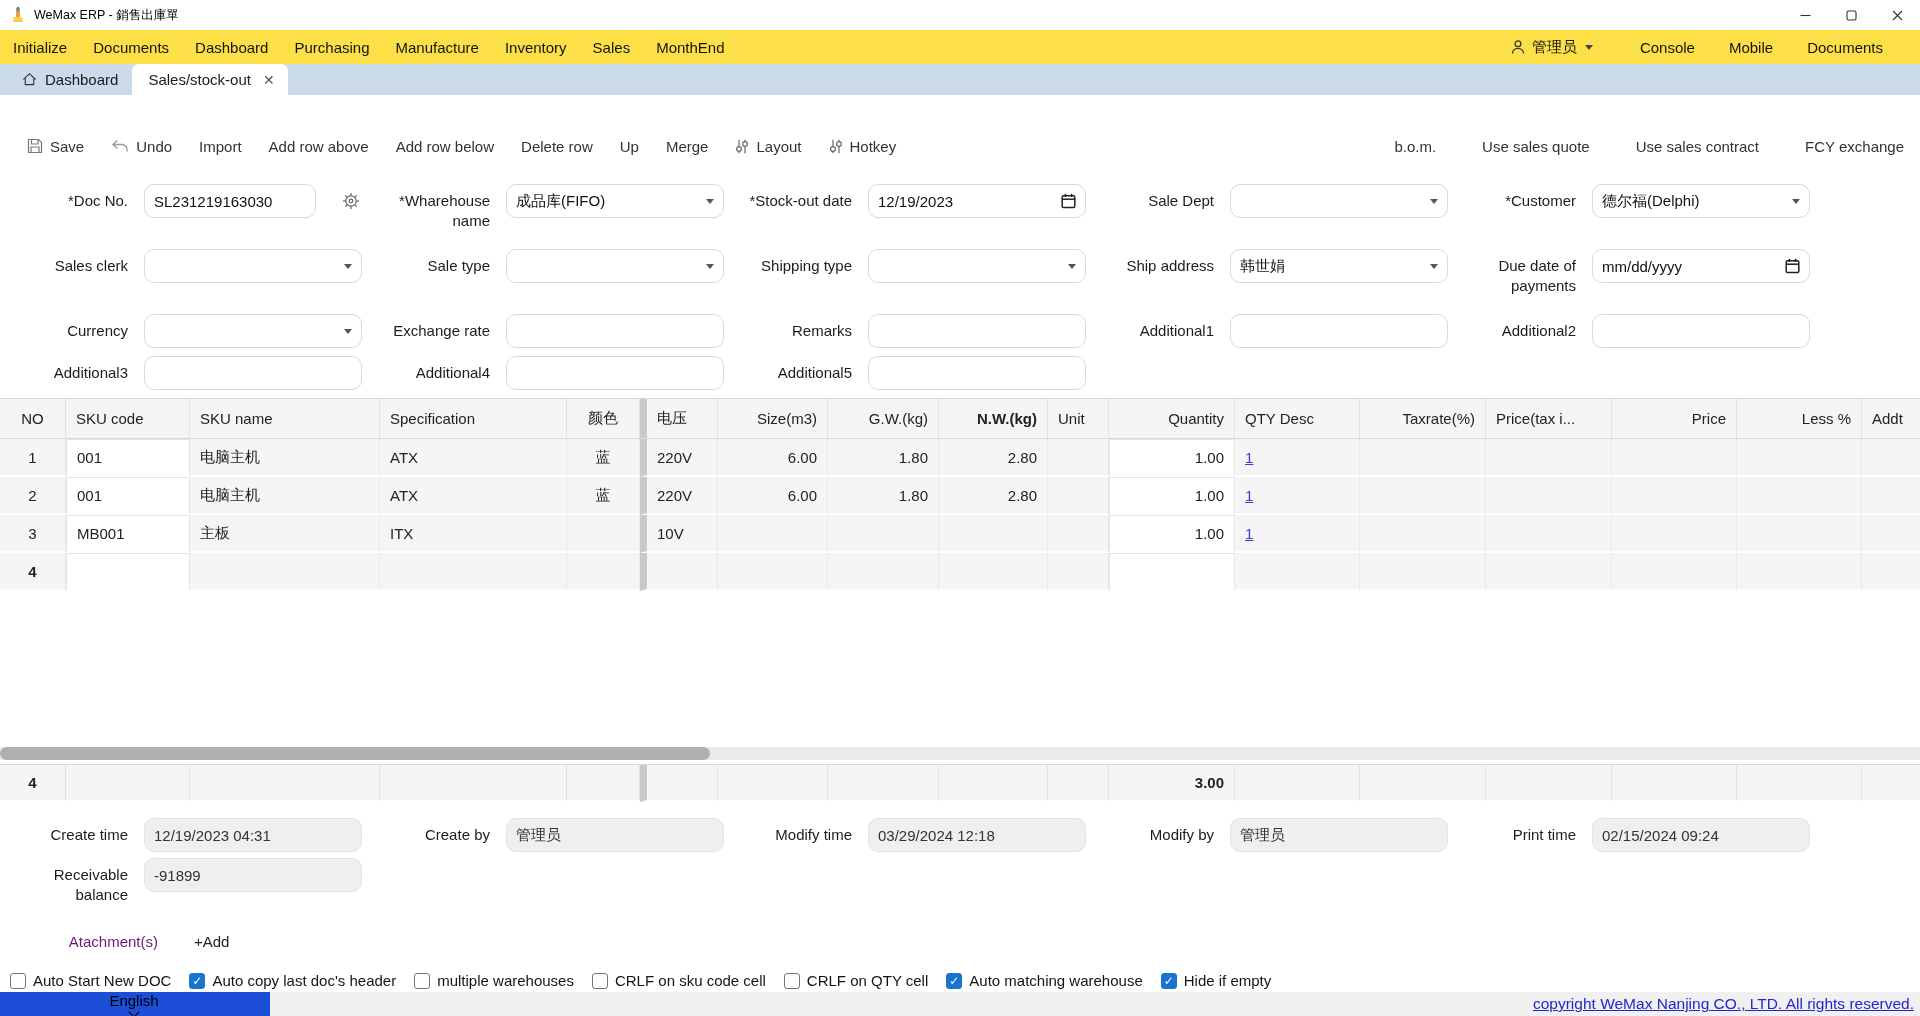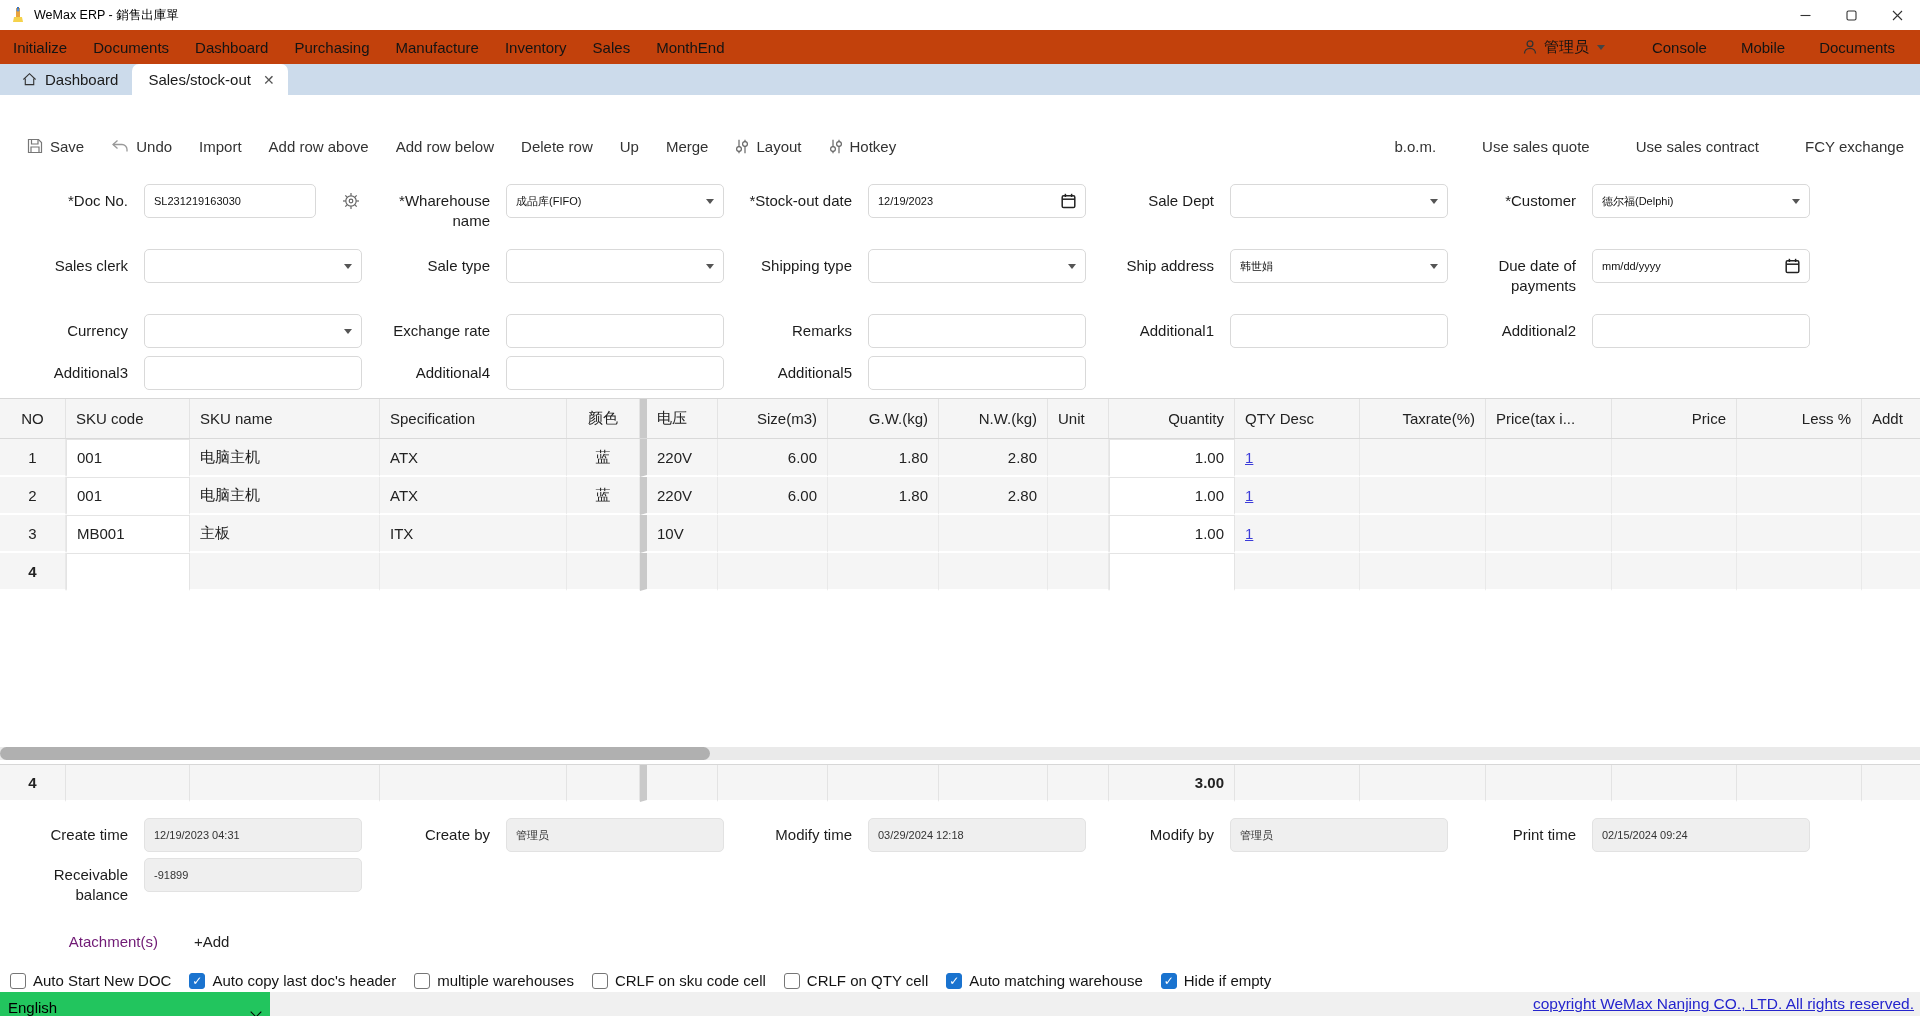--- a/index.html
+++ b/index.html
@@ -12,21 +12,21 @@
   svg { display:block; }
 
   
   .titlebar { height:30px; background:#fff; display:flex; align-items:center; }
   .app-icon { margin-left:10px; }
   .win-title { font-size:12.5px; margin-left:8px; color:#000; }
   .win-controls { margin-left:auto; display:flex; height:30px; }
   .win-btn { width:46px; height:30px; display:flex; align-items:center; justify-content:center; }
 
   
-  .menubar { height:34px; background:#c2410c; display:flex; align-items:center; font-size:15px; color:#141414; padding:0 8px 0 0; }
+  .menubar { height:34px; background:#fde047; display:flex; align-items:center; font-size:15px; color:#141414; padding:0 20px 0 0; }
   .menu-item { padding:0 13px; white-space:nowrap; }
   .menu-right { margin-left:auto; display:flex; align-items:center; }
   .user-menu { display:flex; align-items:center; gap:6px; margin-right:30px; }
   .caret { width:0; height:0; border-left:4px solid transparent; border-right:4px solid transparent; border-top:5px solid #444; margin-left:2px; }
   .menu-right .menu-item { padding:0 17px; }
 
   
   .tabbar { height:31px; background:#ccdbeb; display:flex; align-items:stretch; padding-left:8px; }
   .tab { display:flex; align-items:center; font-size:15px; color:#1a1a1a; padding:0 14px; gap:8px; white-space:nowrap; }
   .tab.active { background:#fff; border-radius:7px 7px 0 0; padding:0 13px 0 16px; gap:12px; }
@@ -38,21 +38,21 @@
   .tb-right { margin-left:auto; display:flex; }
   .tb-right .tb-item { margin-right:0; margin-left:46px; }
 
   
   .formarea { margin-top:20px; }
   .fr { display:flex; align-items:flex-start; height:65px; }
   .fr.compact { height:42px; }
   .fg { display:flex; }
   .lbl { width:128px; text-align:right; font-size:15px; color:#1c1c1c; line-height:20px; padding-top:7px; }
   .fld { width:218px; margin-left:16px; position:relative; display:flex; align-items:flex-start; }
-  .box { height:34px; border:1px solid #d9d9d9; border-radius:5px; background:#fff; display:flex; align-items:center; padding:0 9px; font-size:11px; color:#111; width:100%; }
+  .box { height:34px; border:1px solid #d9d9d9; border-radius:10px; background:#fff; display:flex; align-items:center; padding:0 9px; font-size:15px; color:#111; width:100%; }
   input.box { outline:none; }
   input.doc { width:172px; }
   .sel { justify-content:space-between; }
   .arr { width:0; height:0; border-left:4.5px solid transparent; border-right:4.5px solid transparent; border-top:5.5px solid #555; }
   .datebox { justify-content:space-between; }
   .gearwrap { margin-left:26px; margin-top:8px; }
   .ro { background:#efefef; border-color:#e2e2e2; color:#333; }
 
   
   .grid { border-top:1px solid #d7d7d7; }
@@ -82,21 +82,21 @@
   .attach-add { margin-left:36px; color:#222; }
 
   
   .options { margin-top:22px; display:flex; align-items:center; gap:18px; padding-left:10px; font-size:15px; color:#141414; }
   .opt { display:flex; align-items:center; gap:7px; white-space:nowrap; }
   .cb { width:16px; height:16px; border:1px solid #767676; border-radius:3px; background:#fff; display:flex; align-items:center; justify-content:center; flex:none; font-size:12px; }
   .cb.on { background:var(--accent,#1a73cf); border-color:var(--accent,#1a73cf); color:#fff; font-weight:bold; }
 
   
   .bottombar { position:absolute; left:0; bottom:0; width:1920px; height:24px; background:#f0f0f0; display:flex; align-items:center; }
-  .langsel { width:270px; height:24px; background:#22c55e; display:flex; align-items:flex-end; justify-content:space-between; padding:0 10px 0 8px; font-size:15px; color:#000; }
+  .langsel { width:270px; height:24px; background:#1d4ed8; display:flex; align-items:center; justify-content:space-between; padding:0 10px 0 8px; font-size:15px; color:#000;flex-direction:column; }
   .chev { width:8px; height:8px; border-right:1.7px solid #000; border-bottom:1.7px solid #000; transform:rotate(45deg); margin-top:-4px; }
   .copyright { margin-left:auto; padding-right:6px; font-family:Liberation Sans, sans-serif; font-size:15.5px; color:#2525cd; text-decoration:underline; }
 </style>
 </head>
 <body>
 
 <div class="titlebar">
   <span class="app-icon">
     <svg width="16" height="16" viewBox="0 0 16 16">
       <rect x="6" y="1" width="4" height="9" fill="#e8a33d"></rect>
@@ -427,21 +427,21 @@
 <div class="grid">
   <div class="ghead">
       <div class="gcell al-center" style="width: 66px;">NO</div>
       <div class="gcell al-left" style="width: 124px;">SKU code</div>
       <div class="gcell al-left" style="width: 190px;">SKU name</div>
       <div class="gcell al-left" style="width: 187px;">Specification</div>
       <div class="gcell al-center" style="width: 73px;">颜色</div>
       <div class="gcell al-left split" style="width: 78px;">电压</div>
       <div class="gcell al-right" style="width: 110px;">Size(m3)</div>
       <div class="gcell al-right" style="width: 111px;">G.W.(kg)</div>
-      <div class="gcell al-right" style="width: 109px;">N.W.(kg)</div>
+      <div class="gcell al-right" style="width: 109px; font-weight: bold;">N.W.(kg)</div>
       <div class="gcell al-left" style="width: 61px;">Unit</div>
       <div class="gcell al-right" style="width: 126px;">Quantity</div>
       <div class="gcell al-left" style="width: 125px;">QTY Desc</div>
       <div class="gcell al-right" style="width: 126px;">Taxrate(%)</div>
       <div class="gcell al-left" style="width: 126px;">Price(tax i...</div>
       <div class="gcell al-right" style="width: 125px;">Price</div>
       <div class="gcell al-right" style="width: 125px;">Less %</div>
       <div class="gcell al-left" style="width: 60px;">Addt</div>
     </div>
   <div>

